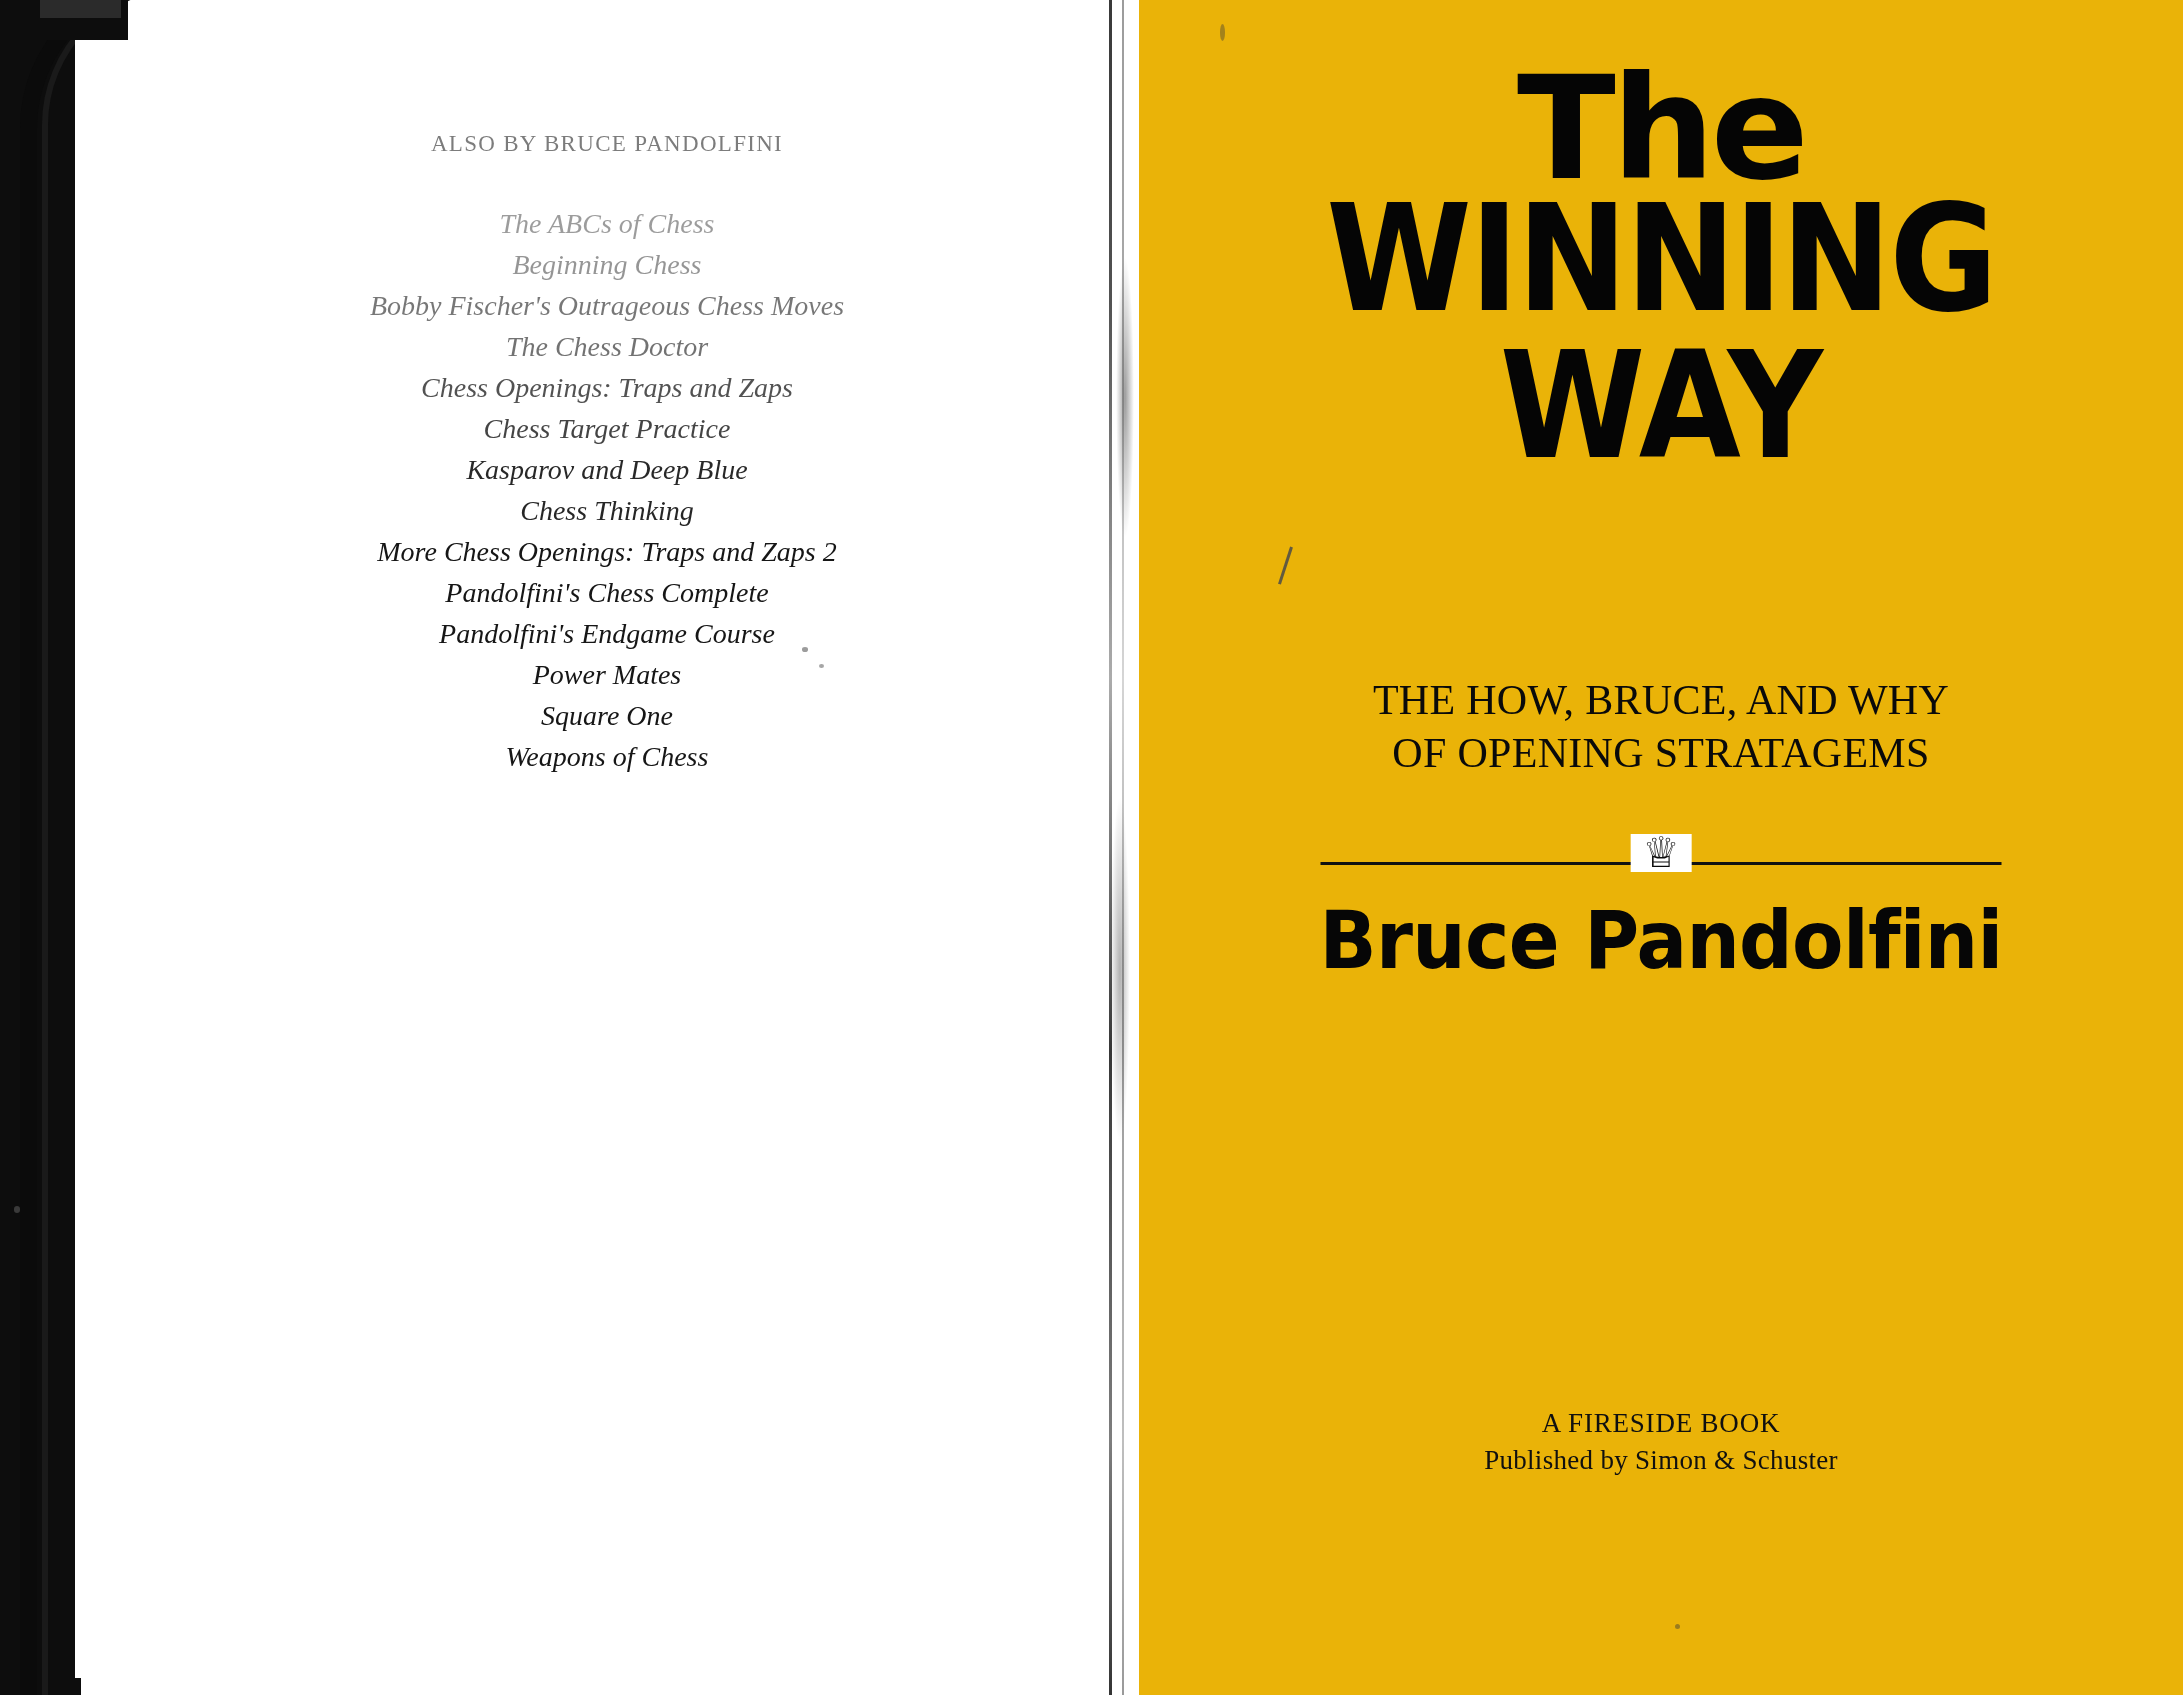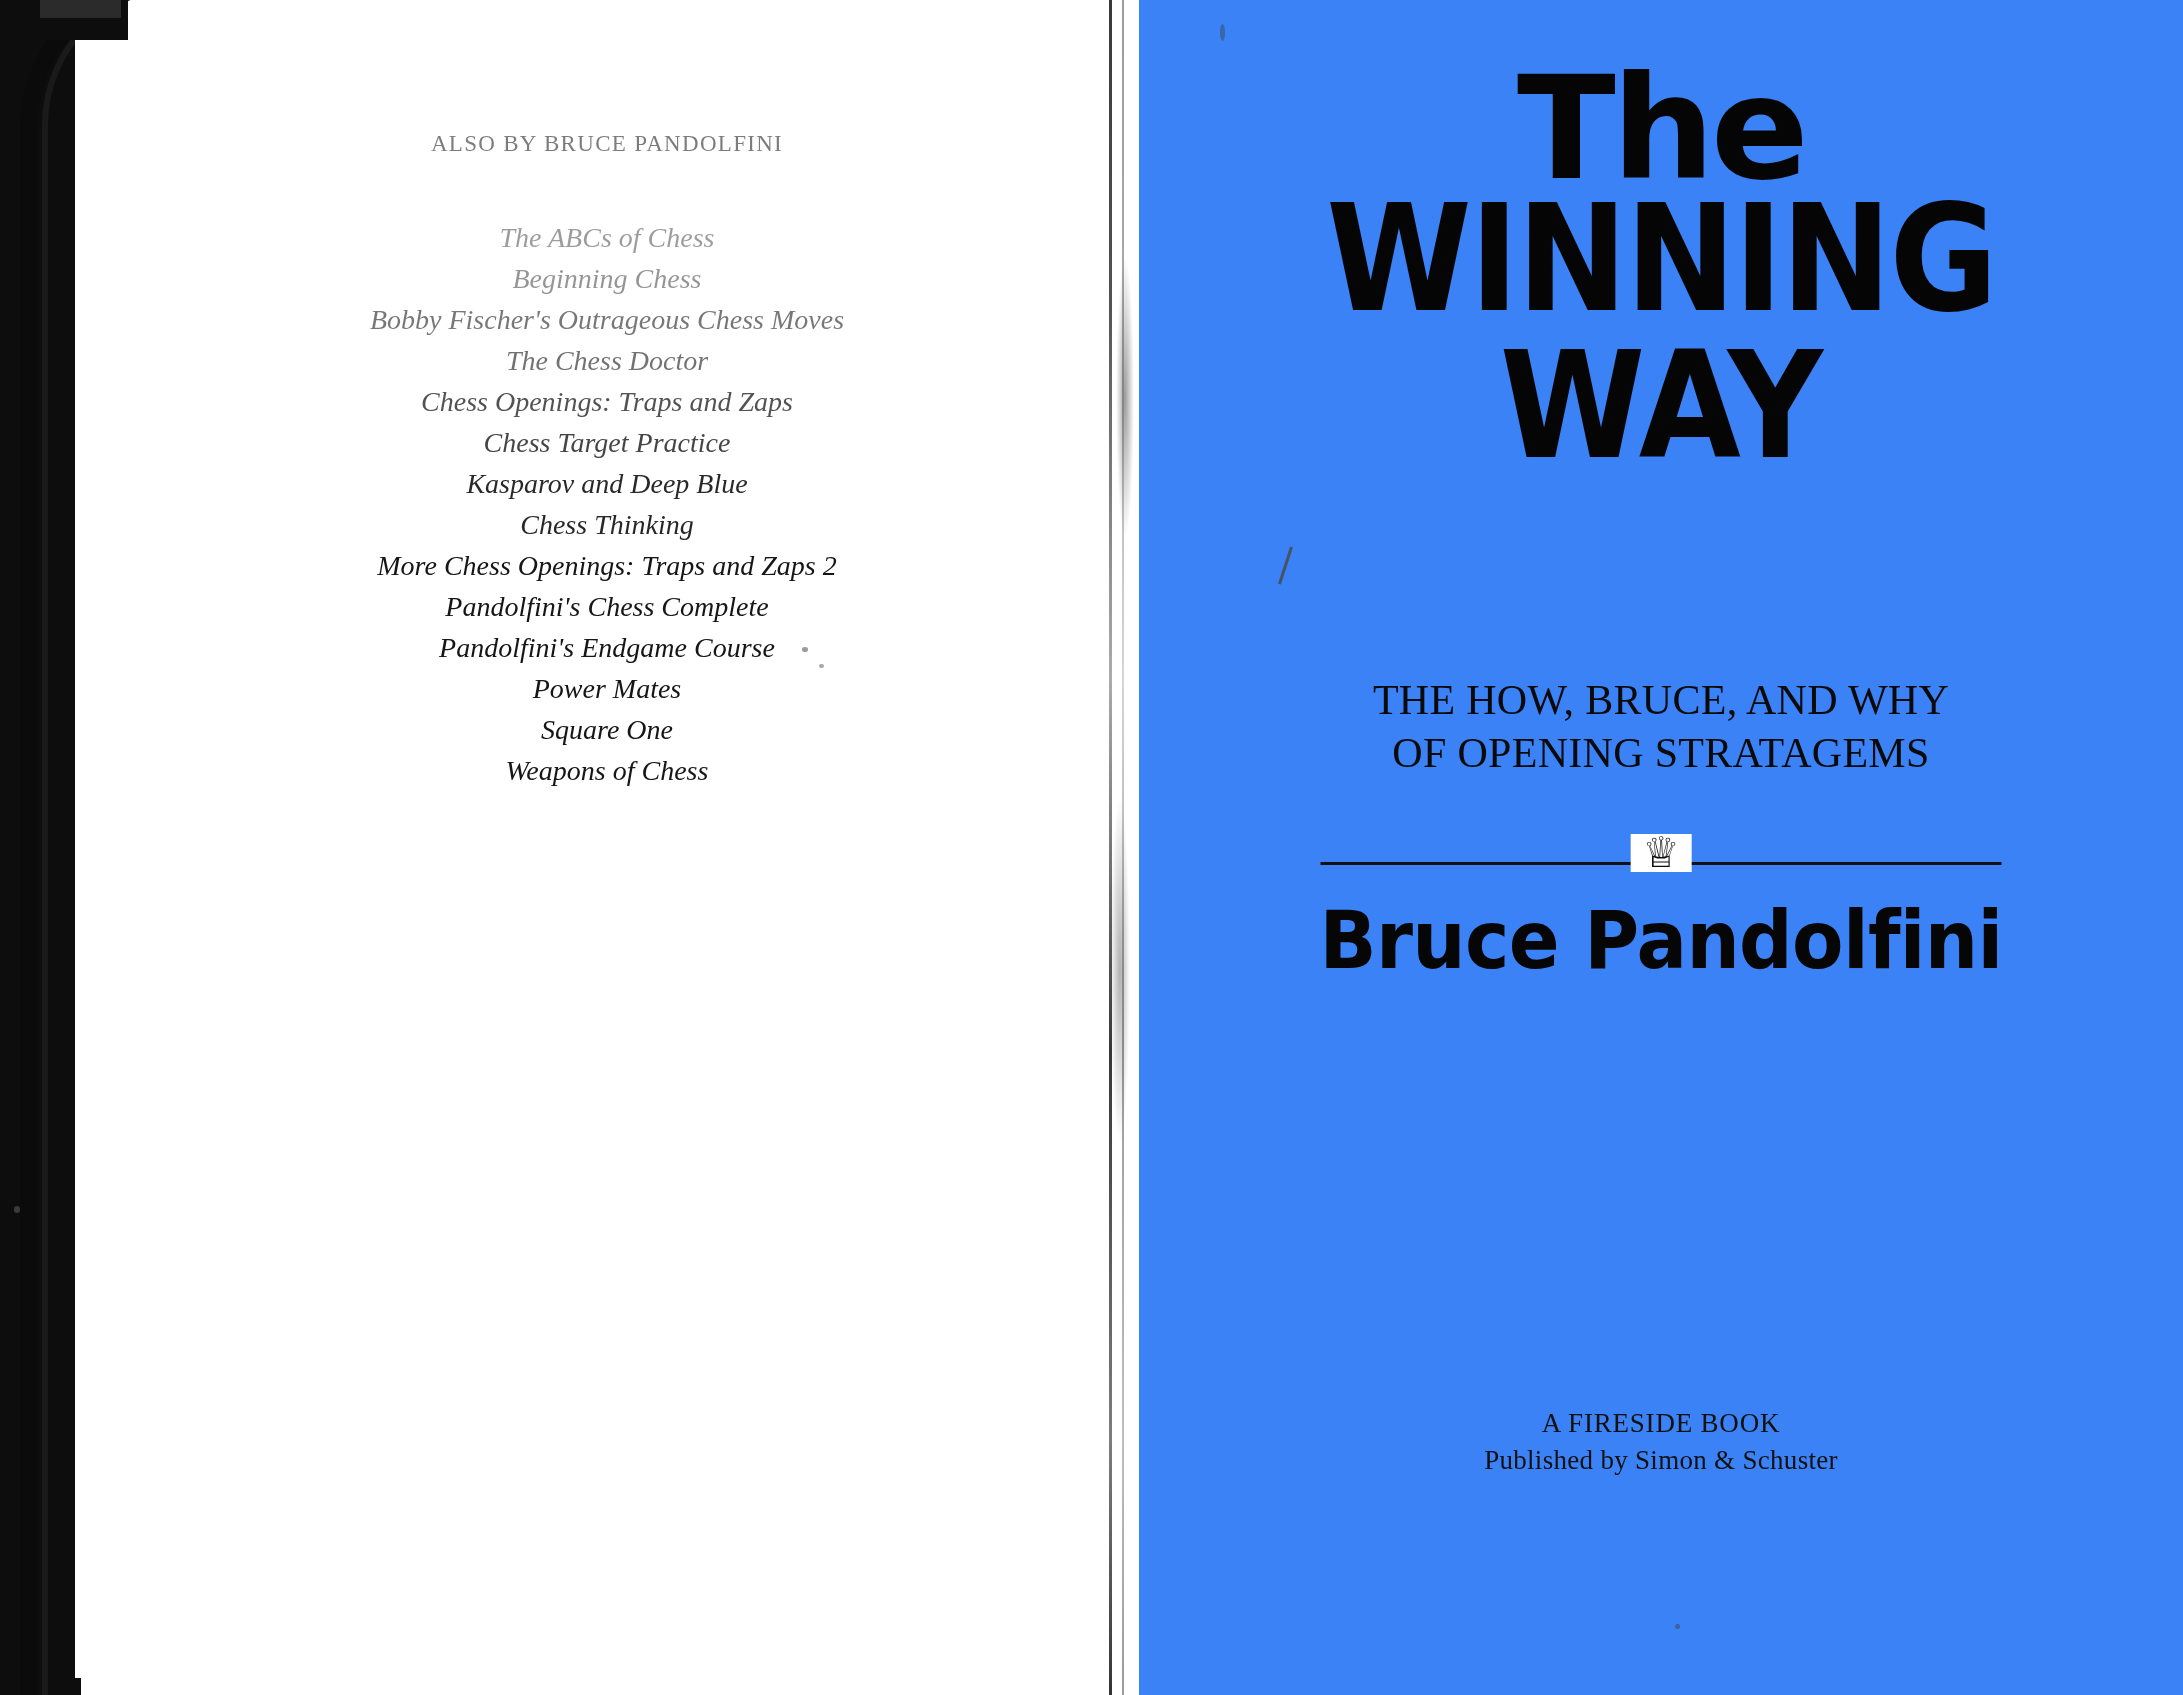--- a/index.html
+++ b/index.html
@@ -30,21 +30,21 @@
     width: 1139px;
     height: 100%;
     background: #ffffff;
     overflow: hidden;
   }
   
   .page-right {
     position: relative;
     width: 1044px;
     height: 100%;
-    background: #3b82f6;
+    background: #eab308;
     overflow: hidden;
   }
 
   
   .edge-dark {
     position: absolute;
     left: 0;
     top: 0;
     width: 81px;
     height: 100%;
@@ -154,21 +154,21 @@
     top: 131px;
     width: 674px;
     text-align: center;
   }
   .alsoby-heading {
     font-family: "Liberation Serif", serif;
     font-size: 23px;
     letter-spacing: 1.3px;
     color: #2d2d2d;
     opacity: 0.62;
-    margin-bottom: 60px;
+    margin-bottom: 46px;
     white-space: nowrap;
     font-variant: small-caps;
     text-transform: uppercase;
   }
   .booklist {
     list-style: none;
     margin: 16px;
     padding: 0;
   }
   .booklist li {

